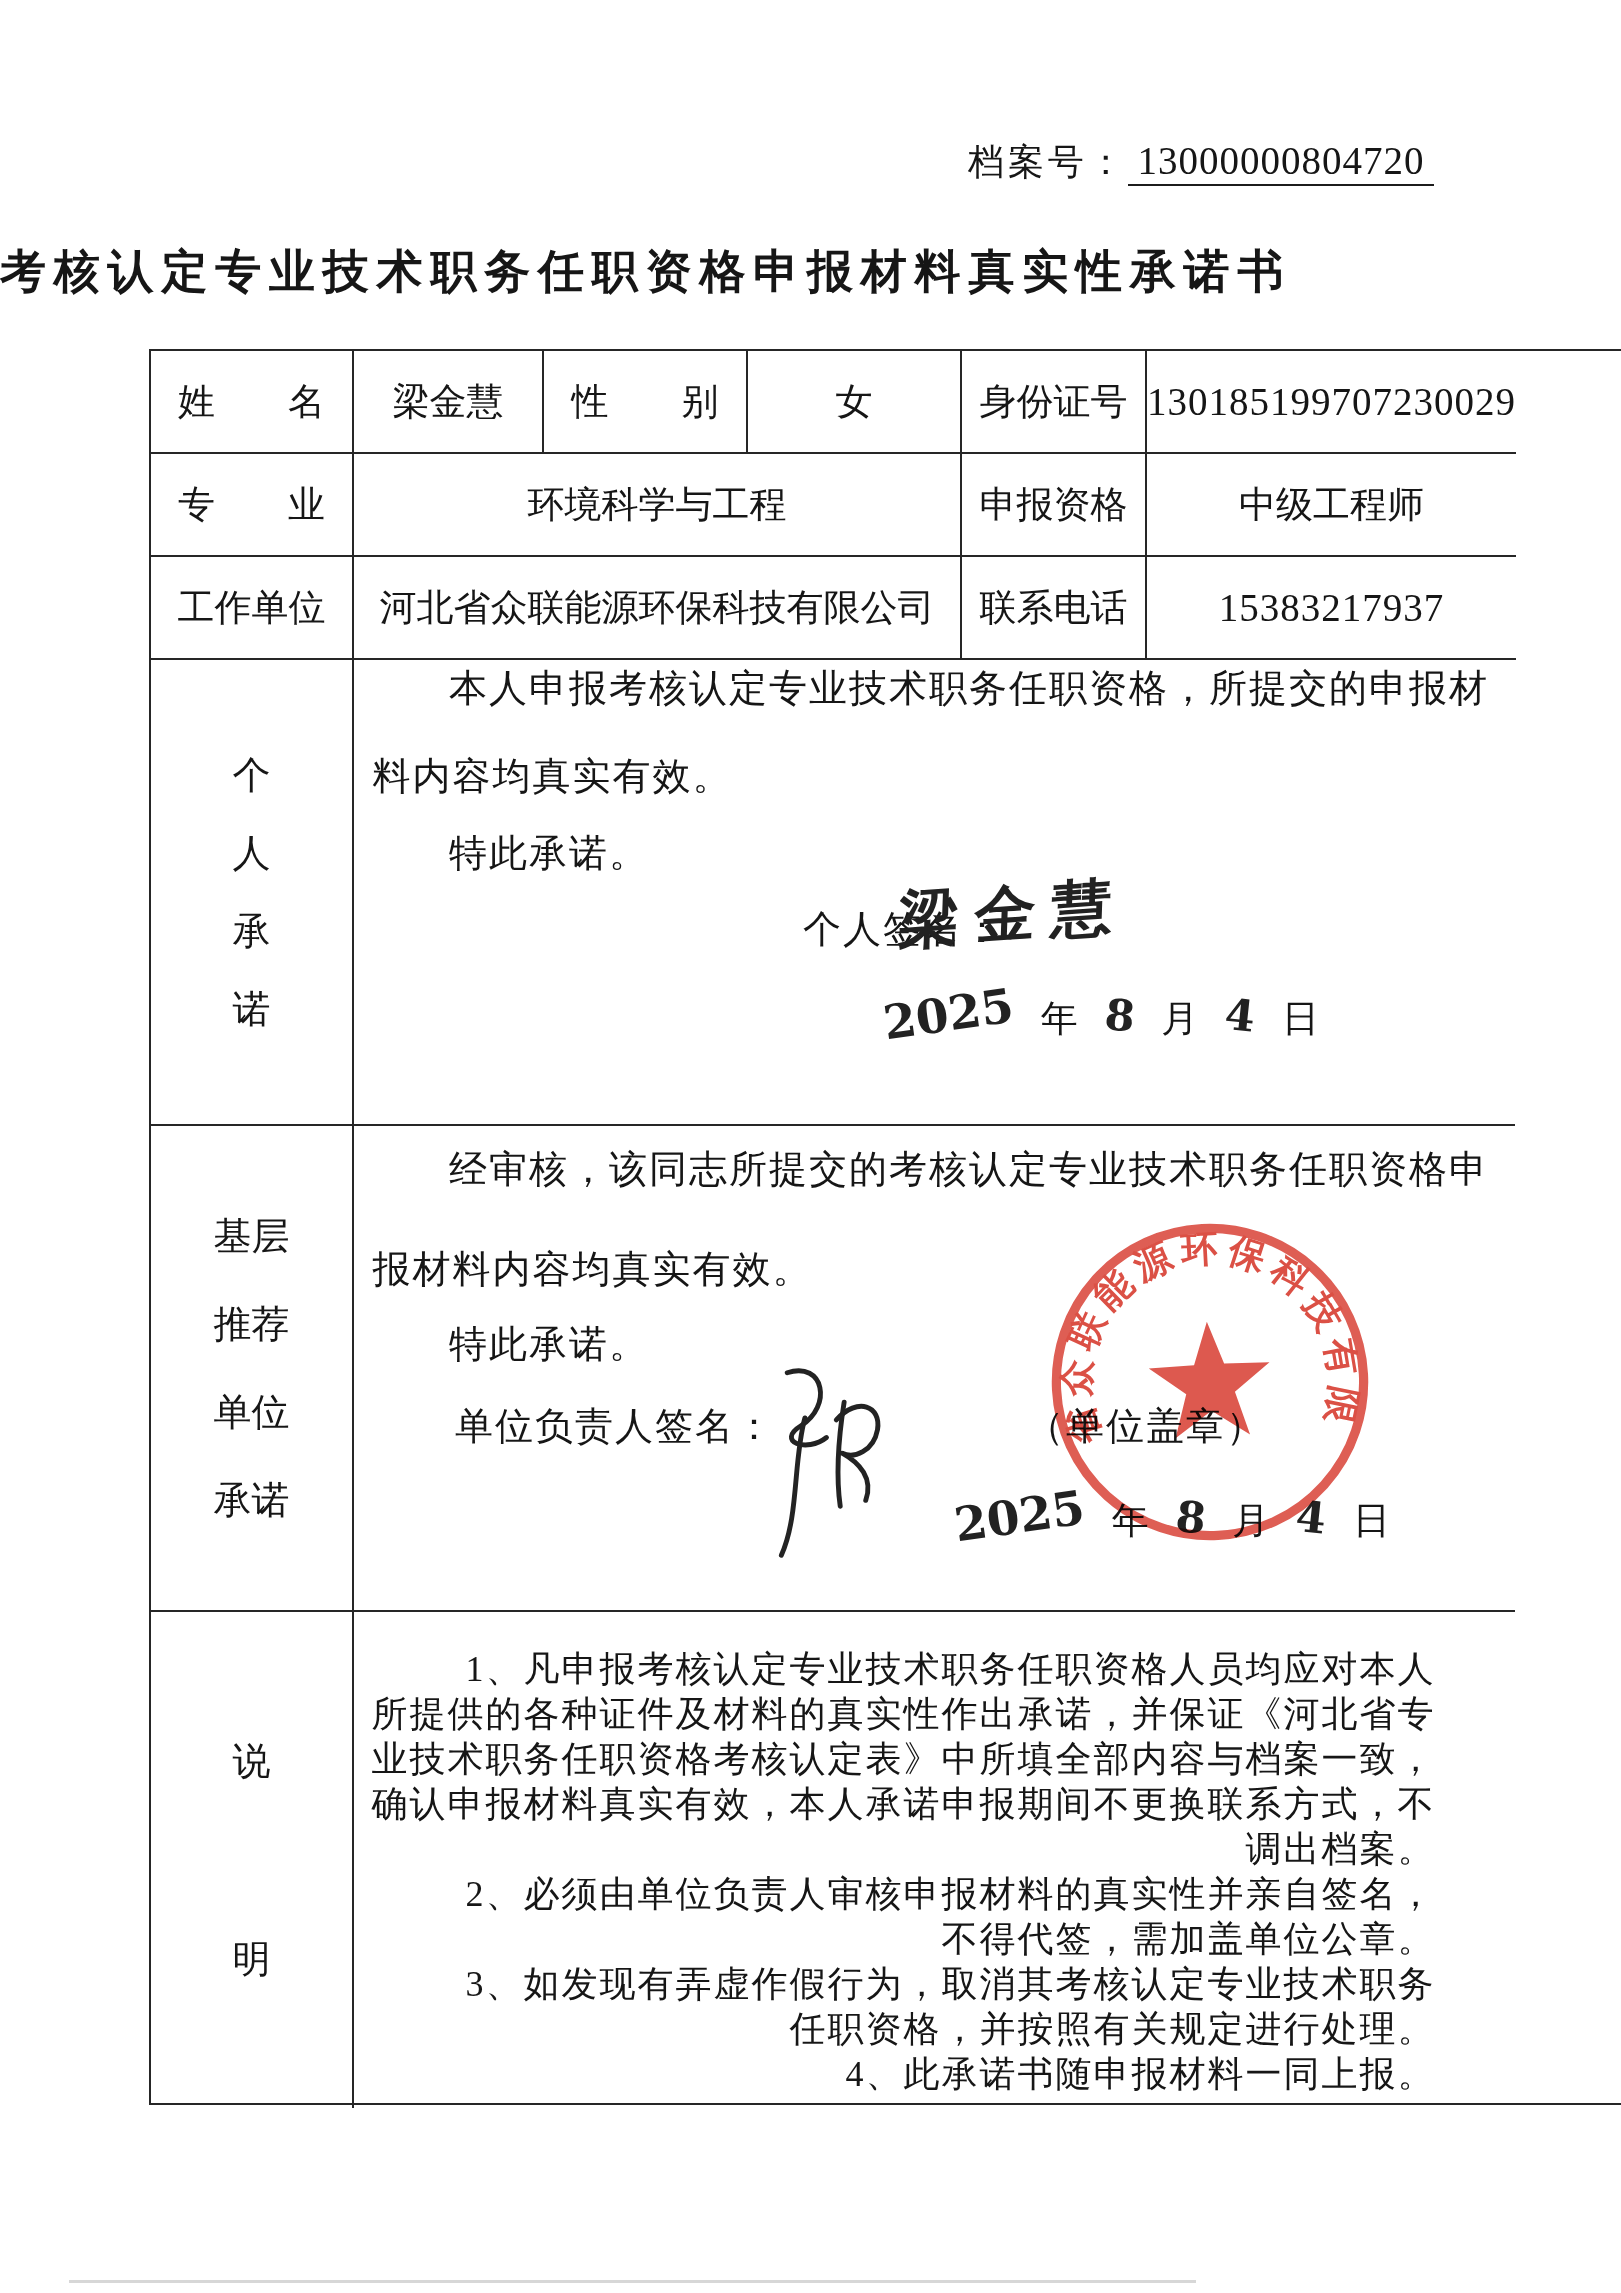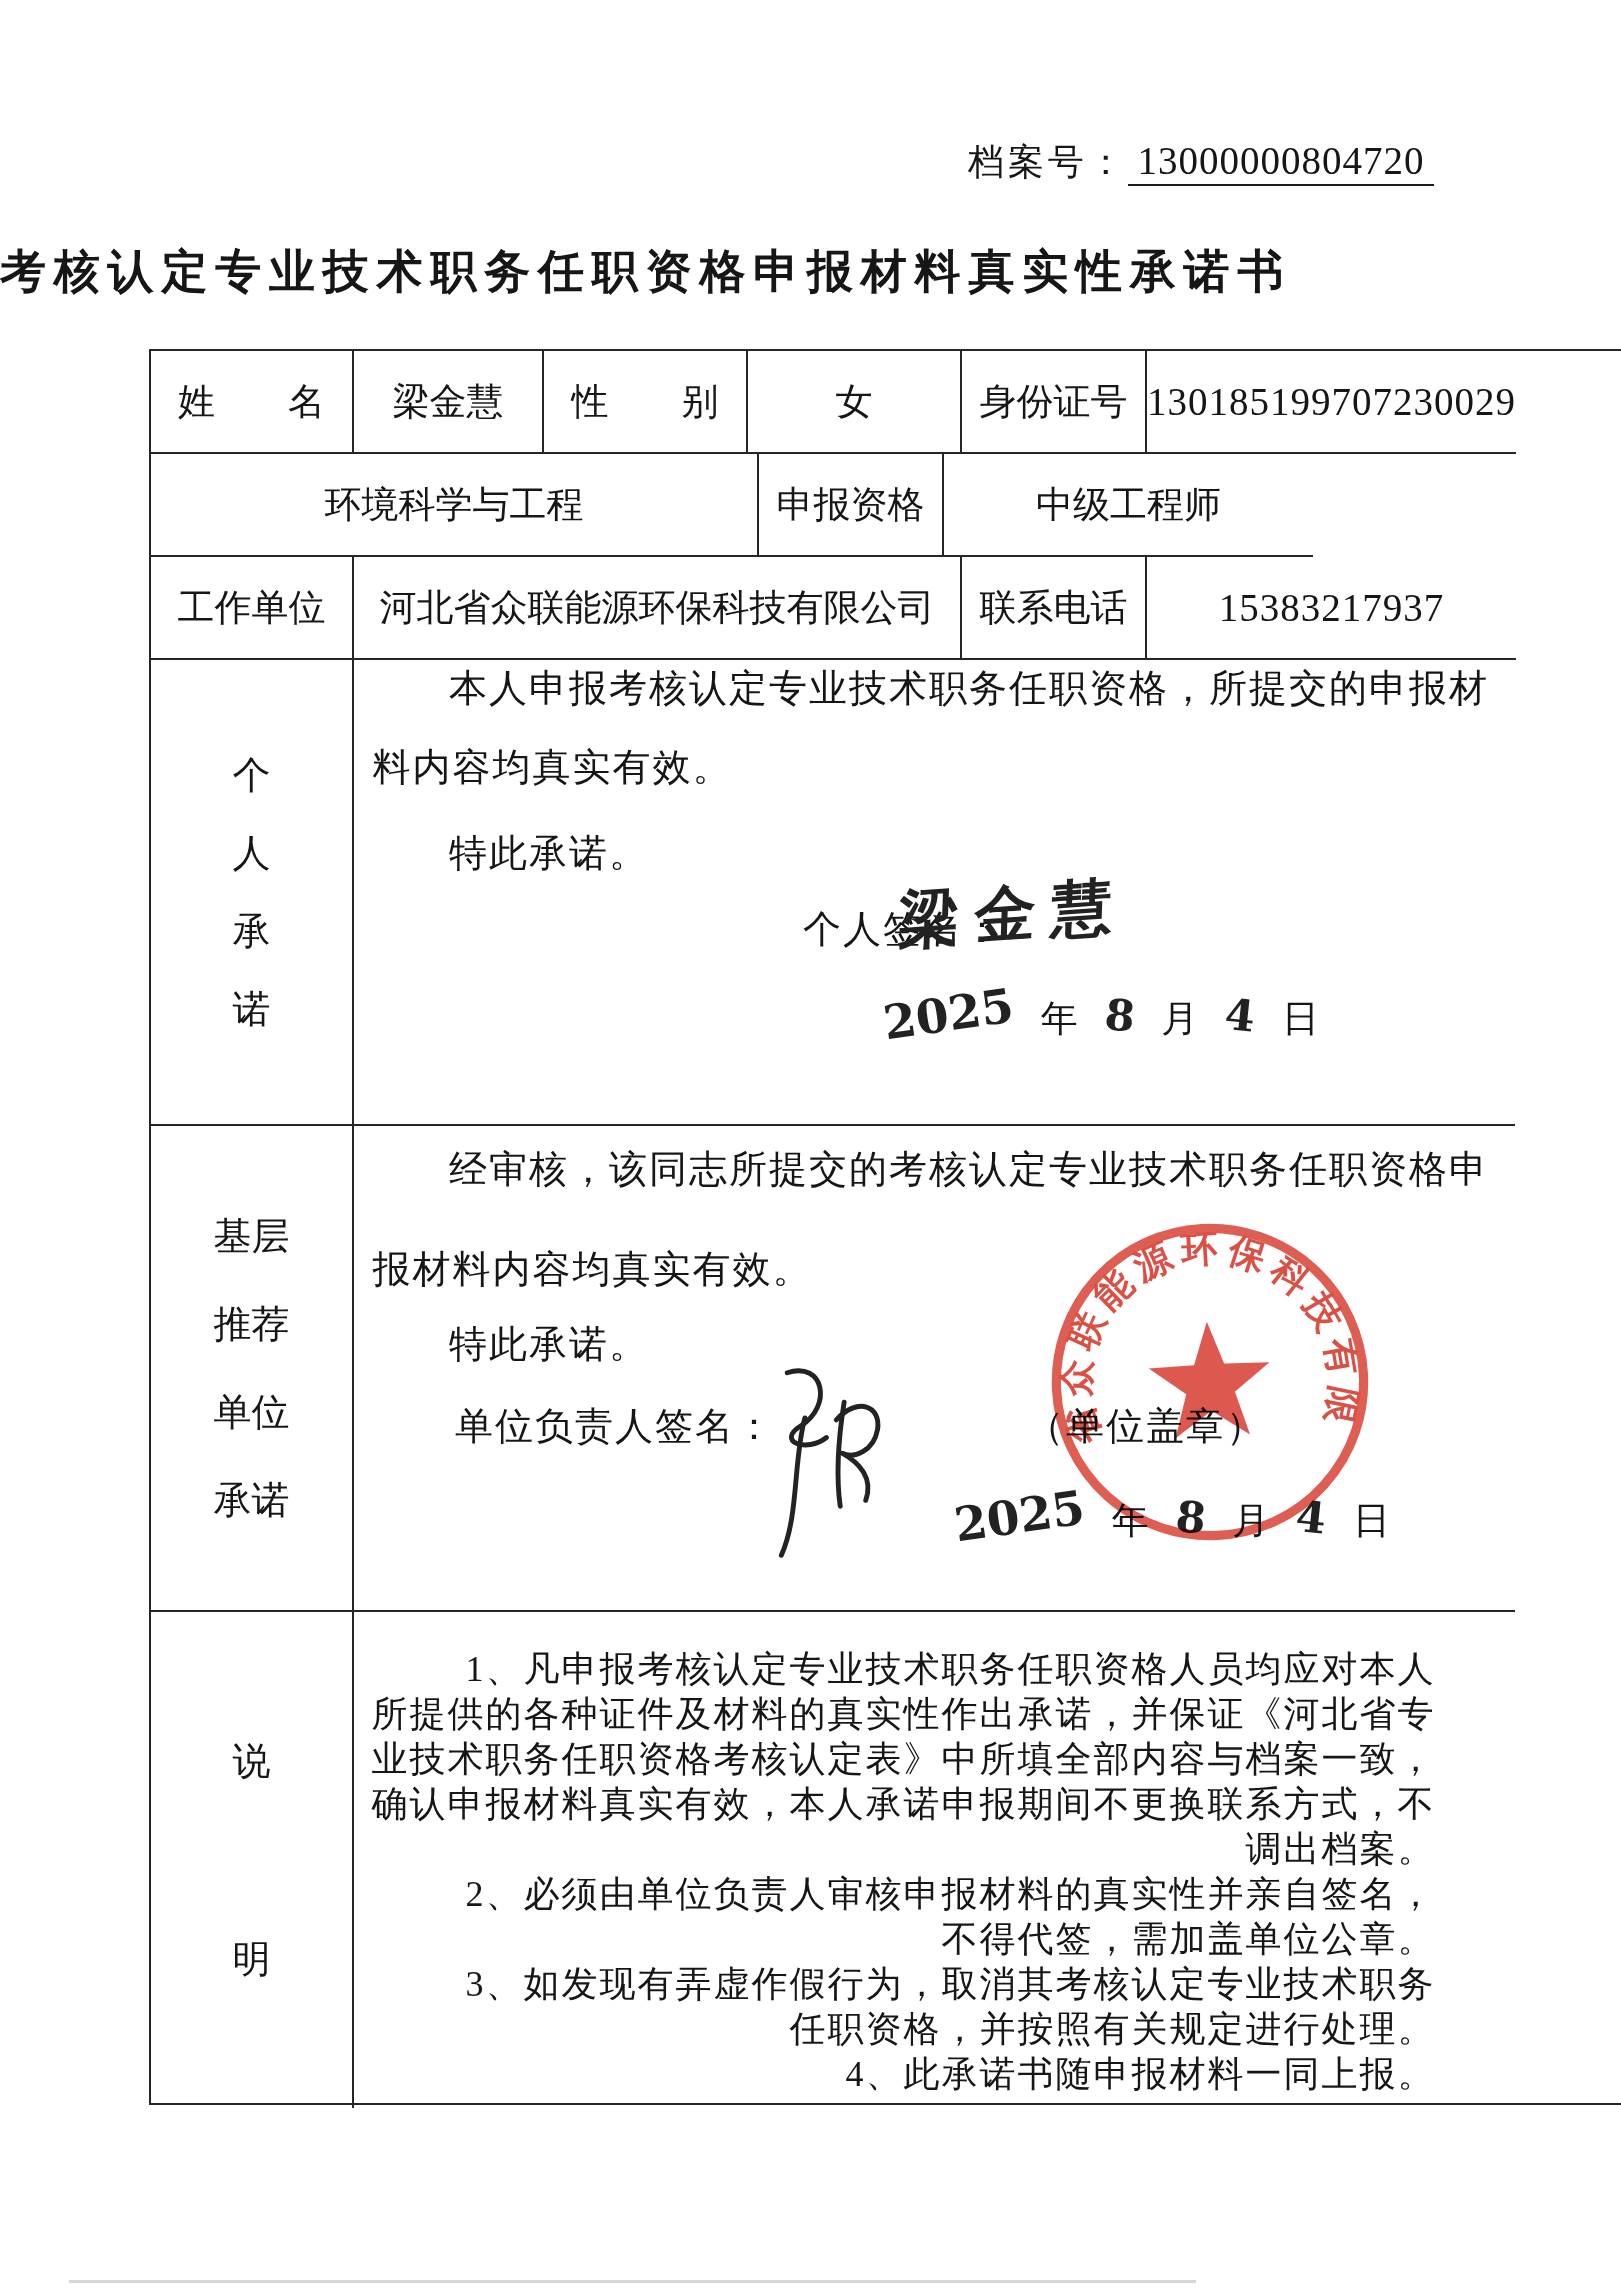--- a/index.html
+++ b/index.html
@@ -82,20 +82,23 @@
         </div>
       <div class="td" style="width:185px">
         <span>身份证号</span>
         </div>
       <div class="td last" style="width:369px">
         <span class="num">130185199707230029</span>
         </div>
     </div>
 
     <div class="tr" style="height:103px">
+      <div class="td" style="width:203px">
+        <span class="label-spread">专业</span>
+        </div>
       <div class="td" style="width:608px">
         <span>环境科学与工程</span>
         </div>
       <div class="td" style="width:185px">
         <span>申报资格</span>
         </div>
       <div class="td last" style="width:369px">
         <span>中级工程师</span>
         </div>
     </div>
@@ -119,21 +122,21 @@
       <div class="td vlabel" style="width:203px">
         <div class="gap30">
           <div class="vchar">个</div>
           <div class="vchar">人</div>
           <div class="vchar">承</div>
           <div class="vchar">诺</div>
         </div>
       </div>
       <div class="td last content" style="width:1161px">
         <div class="pline" style="left:95px; top:28px">本人申报考核认定专业技术职务任职资格，所提交的申报材</div>
-        <div class="pline" style="left:18.6px; top:107px">料内容均真实有效。</div>
+        <div class="pline" style="left:18.6px; top:116px">料内容均真实有效。</div>
         <div class="pline" style="left:95px; top:193px">特此承诺。</div>
         <div class="pline" style="left:449px; top:269px">个人签名：</div>
         <div class="hand hand-name" style="left:544px; top:254px">梁金慧</div>
         <div class="date-row" style="left:529px; top:355px">
           <span class="hand hand-num">2025</span>
           <span class="date-part">年</span>
           <span class="hand hand-num small">8</span>
           <span class="date-part">月</span>
           <span class="hand hand-num small">4</span>
           <span class="date-part">日</span>

